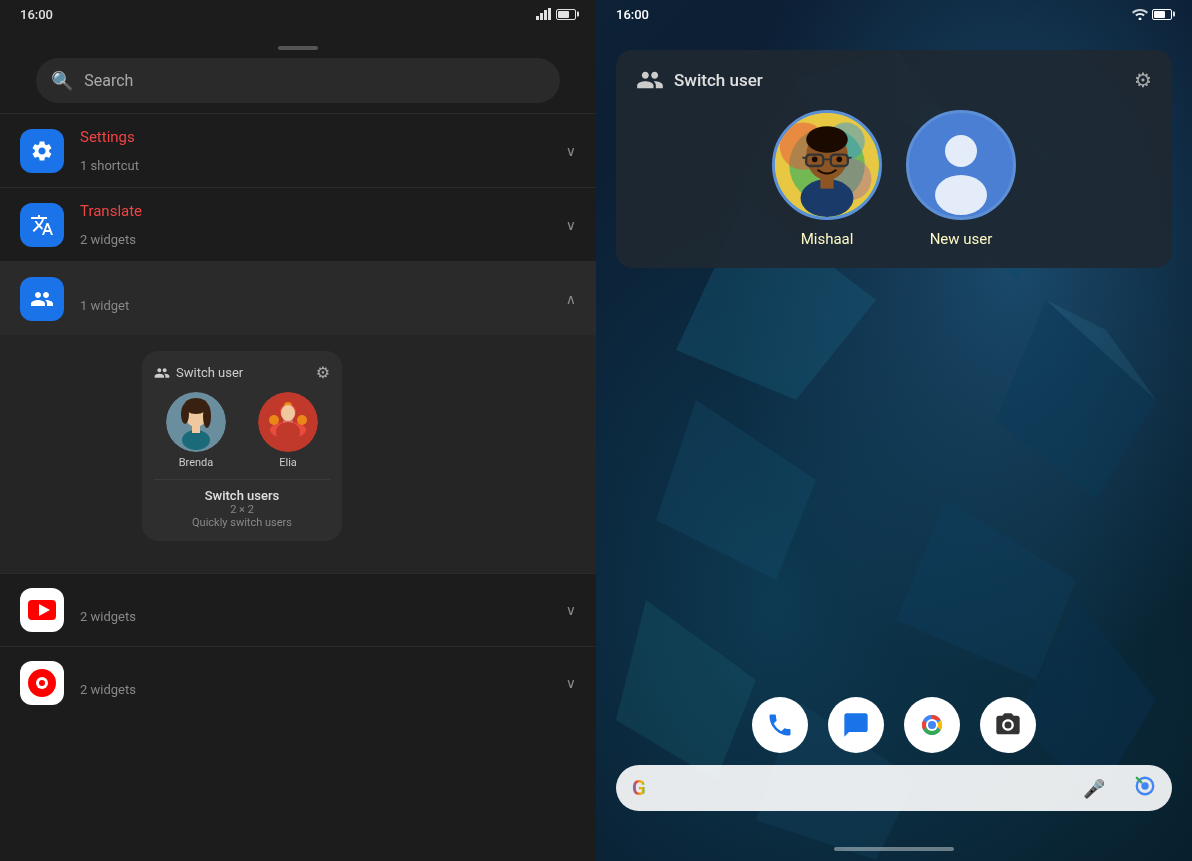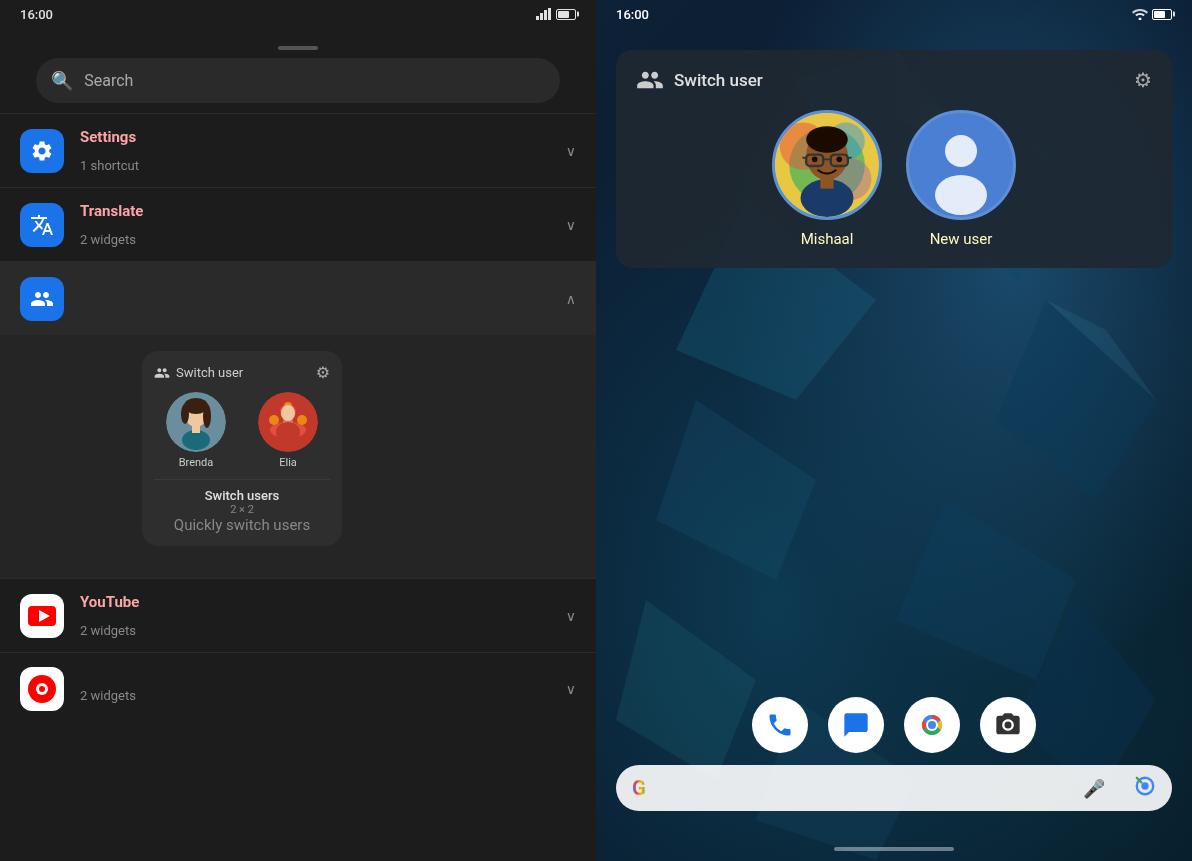--- a/index.html
+++ b/index.html
@@ -78,23 +78,23 @@
       margin-right: 16px;
       flex-shrink: 0;
       font-size: 22px;
     }
 
     .icon-blue { background: #1a73e8; }
     .icon-blue-g { background: #1a73e8; }
 
     .app-info { flex: 1; }
     .app-name {
-      color: #fca5a5;
+      color: #ef4444;
       font-size: 15px;
-      font-weight: 700;
+      font-weight: 400;
     }
     .app-sub {
       color: #888;
       font-size: 13px;
       margin-top: 12px;
     }
 
     .chevron {
       color: #888;
       font-size: 14px;
@@ -173,21 +173,21 @@
       font-weight: 500;
     }
 
     .widget-size {
       color: #888;
       font-size: 11px;
     }
 
     .widget-desc {
       color: #888;
-      font-size: 15px;
+      font-size: 11px;
     }
 
     
     .right-panel {
       width: 596px;
       height: 861px;
       position: relative;
       overflow: hidden;
     }
 
@@ -484,20 +484,21 @@
     </div>
 
     <div class="users-expanded">
       <div class="app-row" style="background:#2a2a2a;">
         <div class="app-icon icon-blue">
           <svg width="24" height="24" viewBox="0 0 24 24" fill="white">
             <path d="M16 11c1.66 0 2.99-1.34 2.99-3S17.66 5 16 5c-1.66 0-3 1.34-3 3s1.34 3 3 3zm-8 0c1.66 0 2.99-1.34 2.99-3S9.66 5 8 5C6.34 5 5 6.34 5 8s1.34 3 3 3zm0 2c-2.33 0-7 1.17-7 3.5V19h14v-2.5c0-2.33-4.67-3.5-7-3.5zm8 0c-.29 0-.62.02-.97.05 1.16.84 1.97 1.97 1.97 3.45V19h6v-2.5c0-2.33-4.67-3.5-7-3.5z"></path>
           </svg>
         </div>
         <div class="app-info">
+          <div class="app-sub">1 widget</div>
         </div>
         <span class="chevron">∧</span>
       </div>
 
       <div style="padding: 8px 16px 16px 72px;">
         <div class="widget-card">
           <div class="widget-header">
             <div class="widget-header-left">
               <svg width="16" height="16" viewBox="0 0 24 24" fill="#ccc">
                 <path d="M16 11c1.66 0 2.99-1.34 2.99-3S17.66 5 16 5c-1.66 0-3 1.34-3 3s1.34 3 3 3zm-8 0c1.66 0 2.99-1.34 2.99-3S9.66 5 8 5C6.34 5 5 6.34 5 8s1.34 3 3 3zm0 2c-2.33 0-7 1.17-7 3.5V19h14v-2.5c0-2.33-4.67-3.5-7-3.5zm8 0c-.29 0-.62.02-.97.05 1.16.84 1.97 1.97 1.97 3.45V19h6v-2.5c0-2.33-4.67-3.5-7-3.5z"></path>
@@ -556,21 +557,20 @@
     </div>
 
     <div class="app-row">
       <div class="app-icon" style="background:#fff;">
         <svg width="28" height="20" viewBox="0 0 28 20">
           <rect width="28" height="20" rx="4" fill="#ff0000"></rect>
           <polygon points="11,4 22,10 11,16" fill="white"></polygon>
         </svg>
       </div>
       <div class="app-info">
-        <div class="app-name">YouTube</div>
         <div class="app-sub">2 widgets</div>
       </div>
       <span class="chevron">∨</span>
     </div>
 
     <div class="app-row">
       <div class="app-icon" style="background:#fff;">
         <svg width="28" height="28" viewBox="0 0 28 28">
           <circle cx="14" cy="14" r="14" fill="#ff0000"></circle>
           <circle cx="14" cy="14" r="6" fill="white"></circle>

